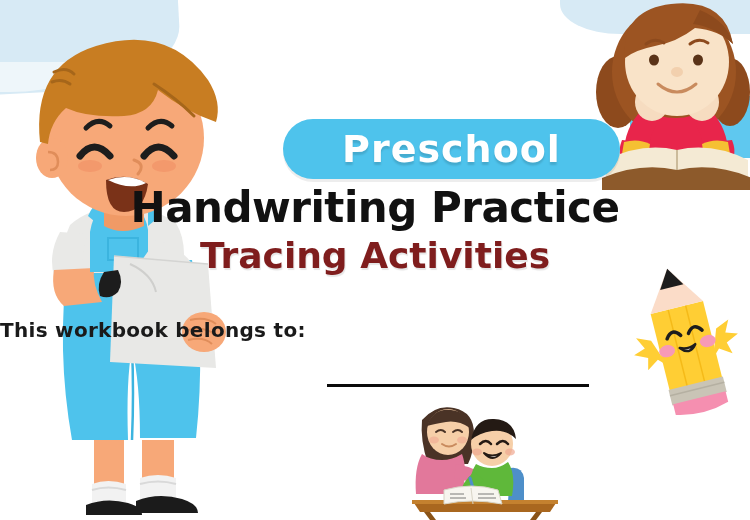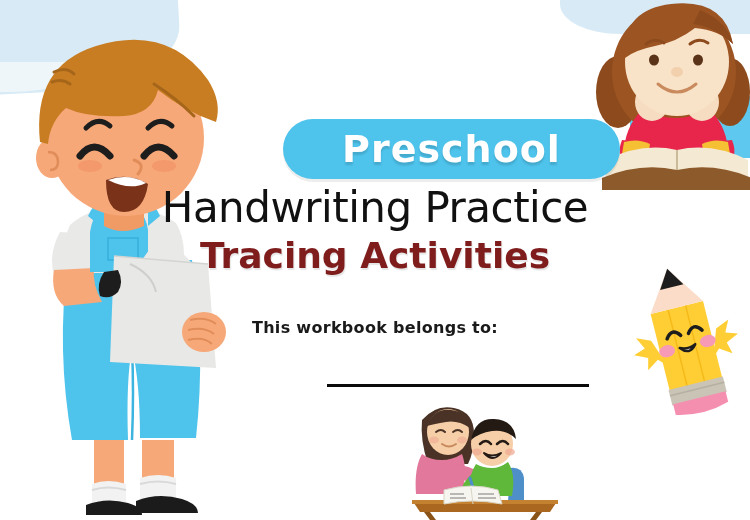--- a/index.html
+++ b/index.html
@@ -62,41 +62,41 @@
     font-size:38px;
     font-weight:bold;
     letter-spacing:1px;
     text-shadow:0 3px 2px rgba(0,0,0,0.13);
     font-family:"DejaVu Sans", sans-serif;
   }
   #main-title{
     position:absolute;left:0;top:185px;width:750px;
     text-align:center;
     font-size:42px;
-    font-weight:normal;
+    font-weight:bold;
     color:#111111;
     letter-spacing:-0.5px;
     font-family:"DejaVu Sans", sans-serif;
     line-height:46px;
   }
   #sub-title{
     position:absolute;left:0;top:236px;width:750px;
     text-align:center;
     font-size:36px;
     font-weight:bold;
     color:#7f1d1d;
     letter-spacing:0px;
     font-family:"DejaVu Sans", sans-serif;
     line-height:40px;
     text-shadow:1px 2px 1px rgba(0,0,0,0.10);
   }
   #belongs-label{
     position:absolute;left:0;top:318px;width:750px;
-    text-align:center;
-    font-size:16px;
+    text-align:left;
+    font-size:20px;
     font-weight:bold;
     color:#1a1a1a;
     letter-spacing:0.3px;
     font-family:"DejaVu Sans", sans-serif;
   }
   #name-line{
     position:absolute;left:327px;top:384px;
     width:262px;height:3px;
     background:#0a0a0a;
   }

